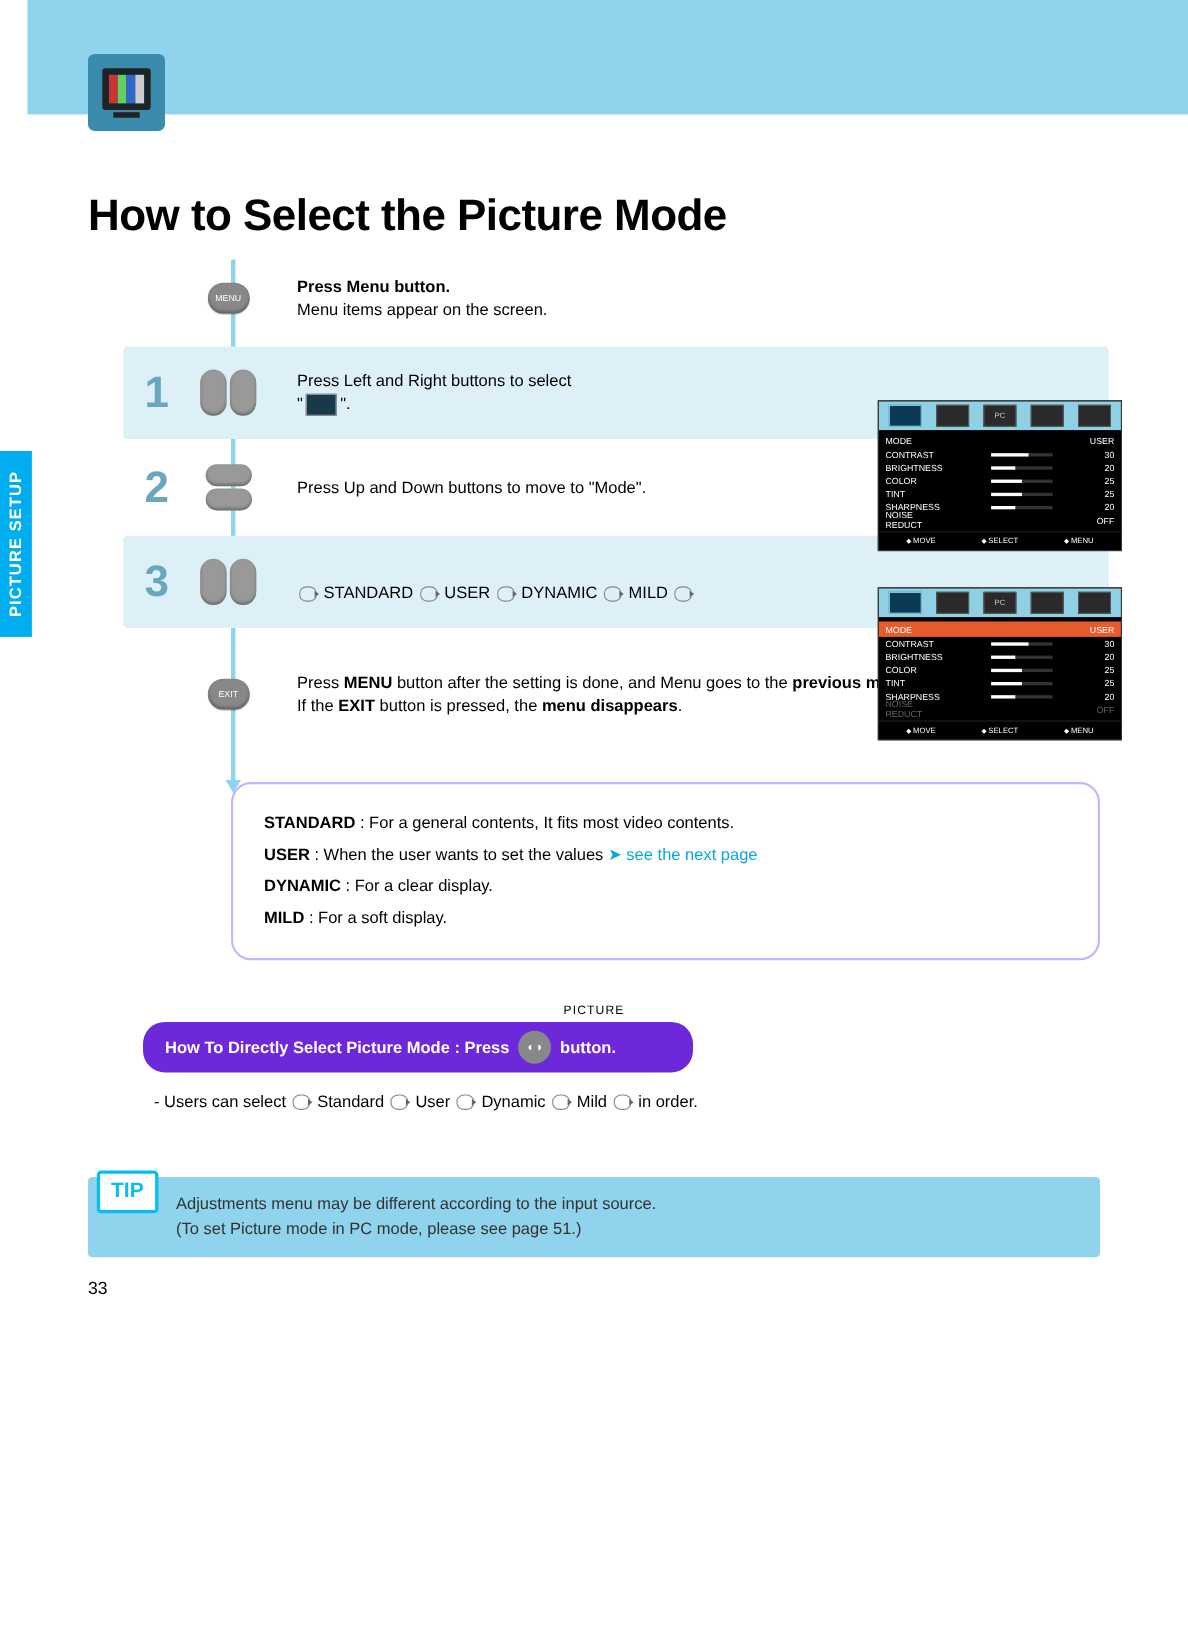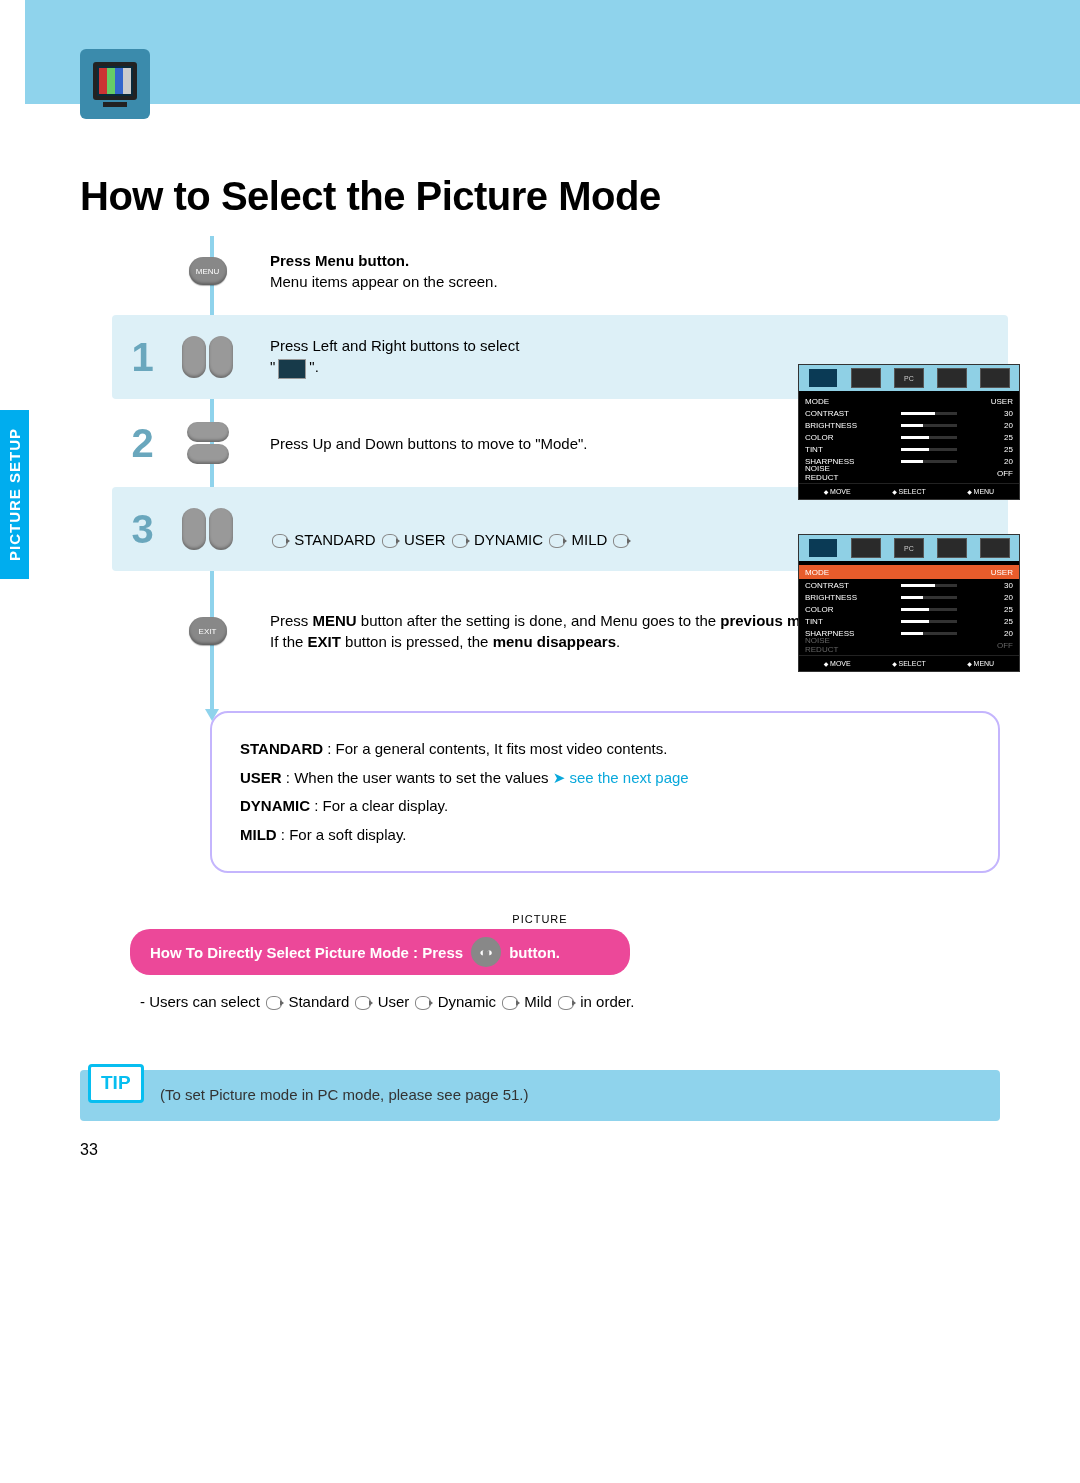--- a/index.html
+++ b/index.html
@@ -38,21 +38,21 @@
   .osd-row .bar { flex:1; height:3px; background:#333; margin:0 4px; position:relative;}
   .osd-row .bar span { position:absolute; left:0; top:0; bottom:0; background:#fff;}
   .osd-row .val { flex:0 0 20px; text-align:right;}
   .osd-row.hl { background:#e85c2b; margin:0 -6px; padding:0 6px; height:14px;}
   .osd-foot { display:flex; justify-content:space-around; padding:4px; font-size:7px; border-top:1px solid #222;}
   .osd-foot span:before { content:"◆ "; font-size:6px;}
   .defbox { border:2px solid #c4b5fd; border-radius:18px; padding:22px 28px; margin:40px 0 30px 130px; font-size:15px; line-height:1.9;}
   .defbox b { font-weight:bold;}
   .link { color:#09a8db;}
   .pictlabel { text-align:center; font-size:11px; letter-spacing:1px; margin-top:40px; margin-bottom:4px;}
-  .pill { background:#ec4899; color:#fff; border-radius:20px; padding:8px 70px 8px 20px; display:inline-flex; align-items:center; font-weight:bold; font-size:15px; margin-left:50px; position:relative;}
+  .pill { background:#6d28d9; color:#fff; border-radius:20px; padding:8px 70px 8px 20px; display:inline-flex; align-items:center; font-weight:bold; font-size:15px; margin-left:50px; position:relative;}
   .pill .circ { width:30px; height:30px; background:#888; border-radius:50%; margin:0 8px; display:inline-flex; align-items:center; justify-content:center; font-size:11px; color:#fff;}
   .orderline { font-size:15px; margin:18px 0 0 60px;}
   .tipbar { background:#8fd3ec; border-radius:4px; padding:14px 20px 14px 80px; margin:60px 0 20px 0; position:relative; font-size:15px; color:#333; line-height:1.5;}
   .tiplabel { position:absolute; left:8px; top:-6px; background:#fff; border:3px solid #07bef0; color:#07bef0; font-weight:900; font-size:19px; padding:2px 10px; border-radius:4px;}
   .pagenum { font-size:16px; margin-top:10px; margin-left:0;}
   .miniscreen { display:inline-block; width:26px; height:18px; background:#173a4a; border:1px solid #999; vertical-align:middle; margin:0 3px;}
 </style>
 </head>
 <body>
 
@@ -289,17 +289,18 @@
     <span class="cyc r"></span> <span>Standard</span>
     <span class="cyc r"></span> <span>User</span>
     <span class="cyc r"></span> <span>Dynamic</span>
     <span class="cyc r"></span> <span>Mild</span>
     <span class="cyc r"></span>
     <span> in order.</span>
   </div>
 
   <div class="tipbar">
     <div class="tiplabel">TIP</div>
+    <div>Adjustments menu may be different according to the input source.</div>
     <div>(To set Picture mode in PC mode, please see page 51.)</div>
   </div>
 
   <div class="pagenum">33</div>
 </div>
 
 </body></html>

